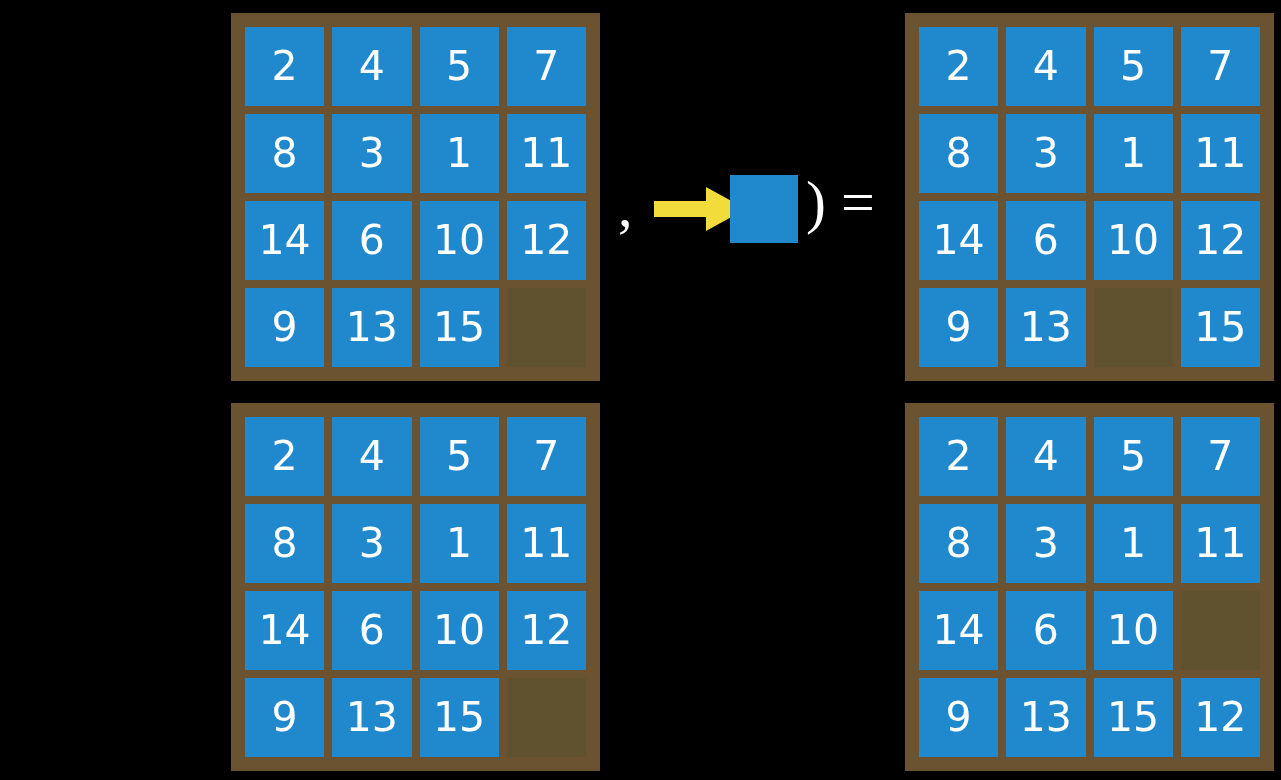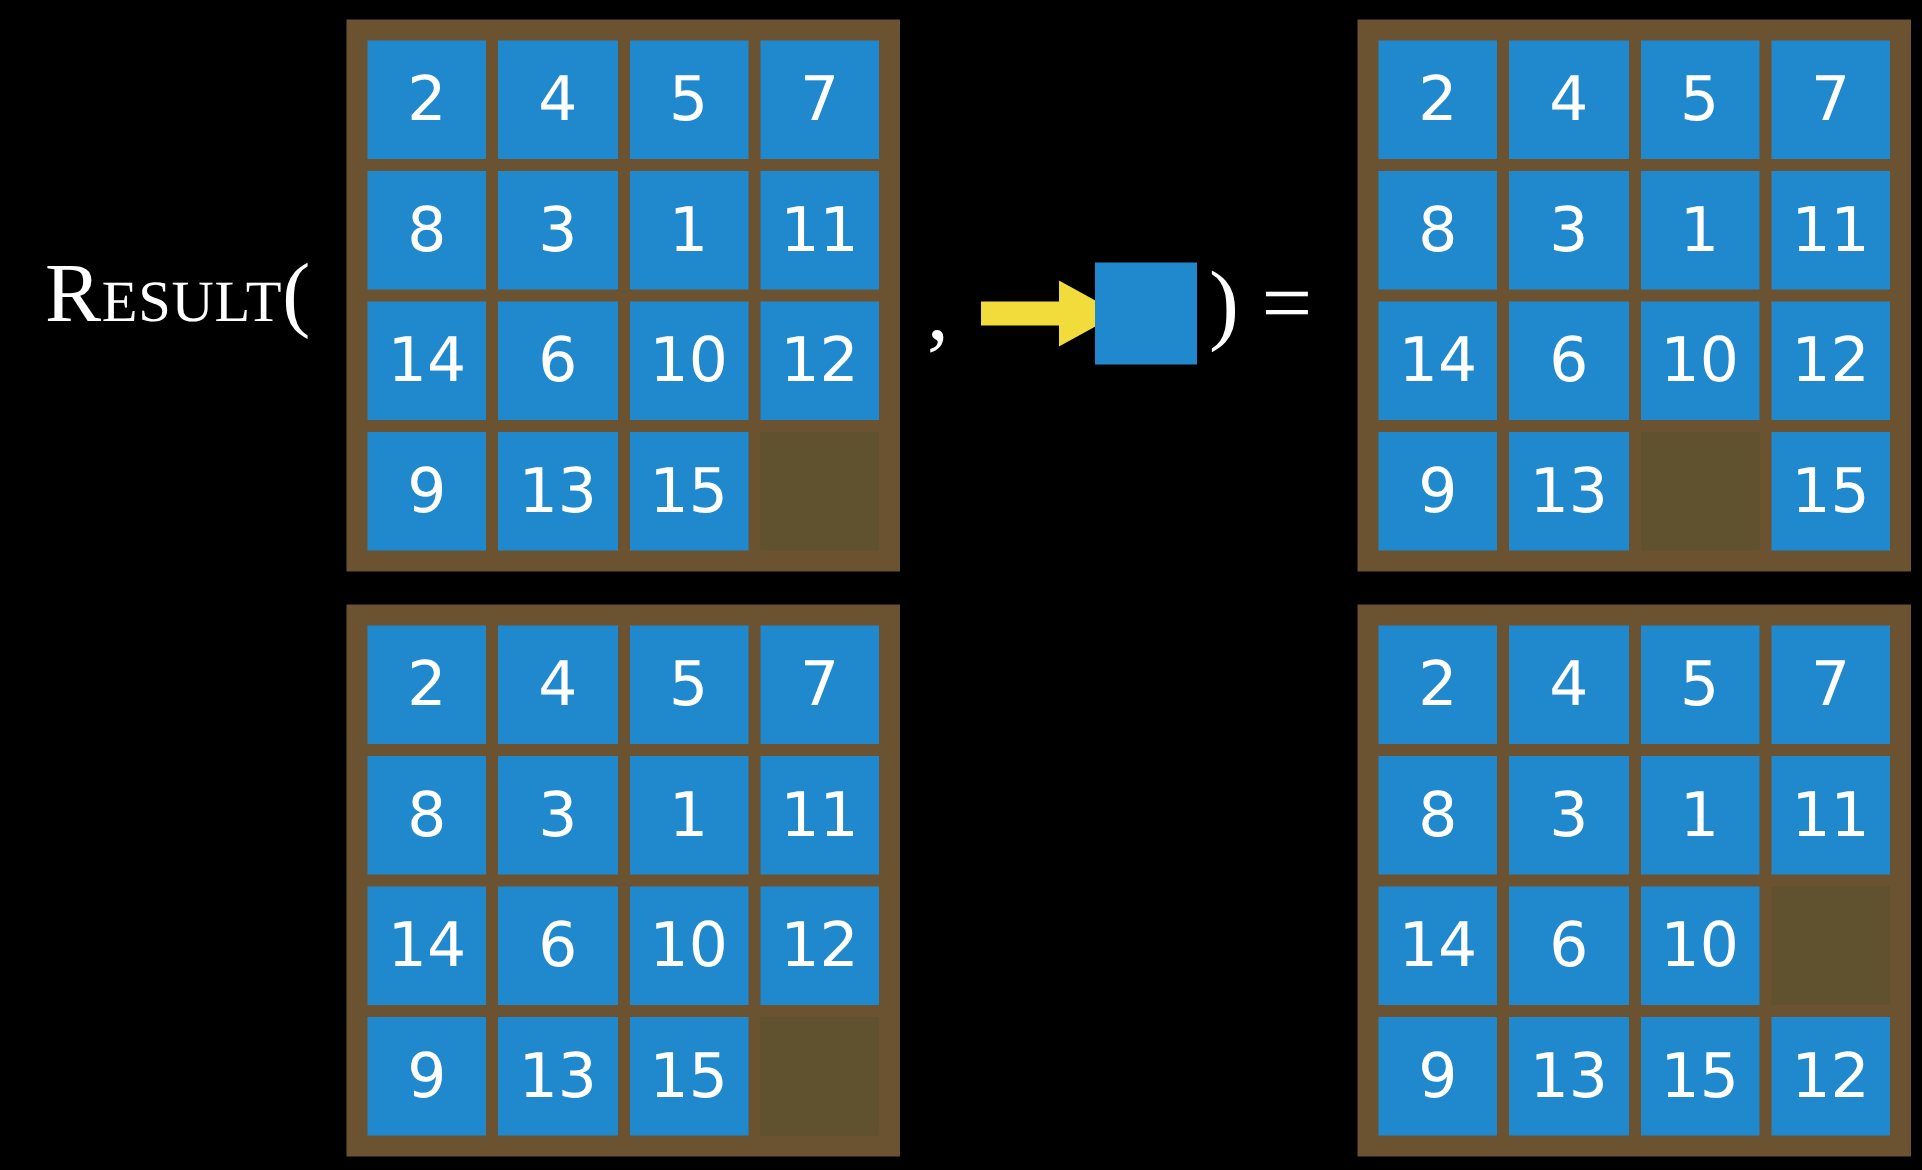--- a/index.html
+++ b/index.html
@@ -111,21 +111,20 @@
   }
   .arrow-right { left: 654px; top: 185px; width: 92px; height: 48px; }
 </style>
 </head>
 <body>
 
 <div id="stage">
 
   <div class="eq-row row-1">
 
-    <div class="result-label">Result(</div>
 
     <div class="board left" id="board-r1-in">
         <div class="cell tile">2</div>
         <div class="cell tile">4</div>
         <div class="cell tile">5</div>
         <div class="cell tile">7</div>
         <div class="cell tile">8</div>
         <div class="cell tile">3</div>
         <div class="cell tile">1</div>
         <div class="cell tile">11</div>

